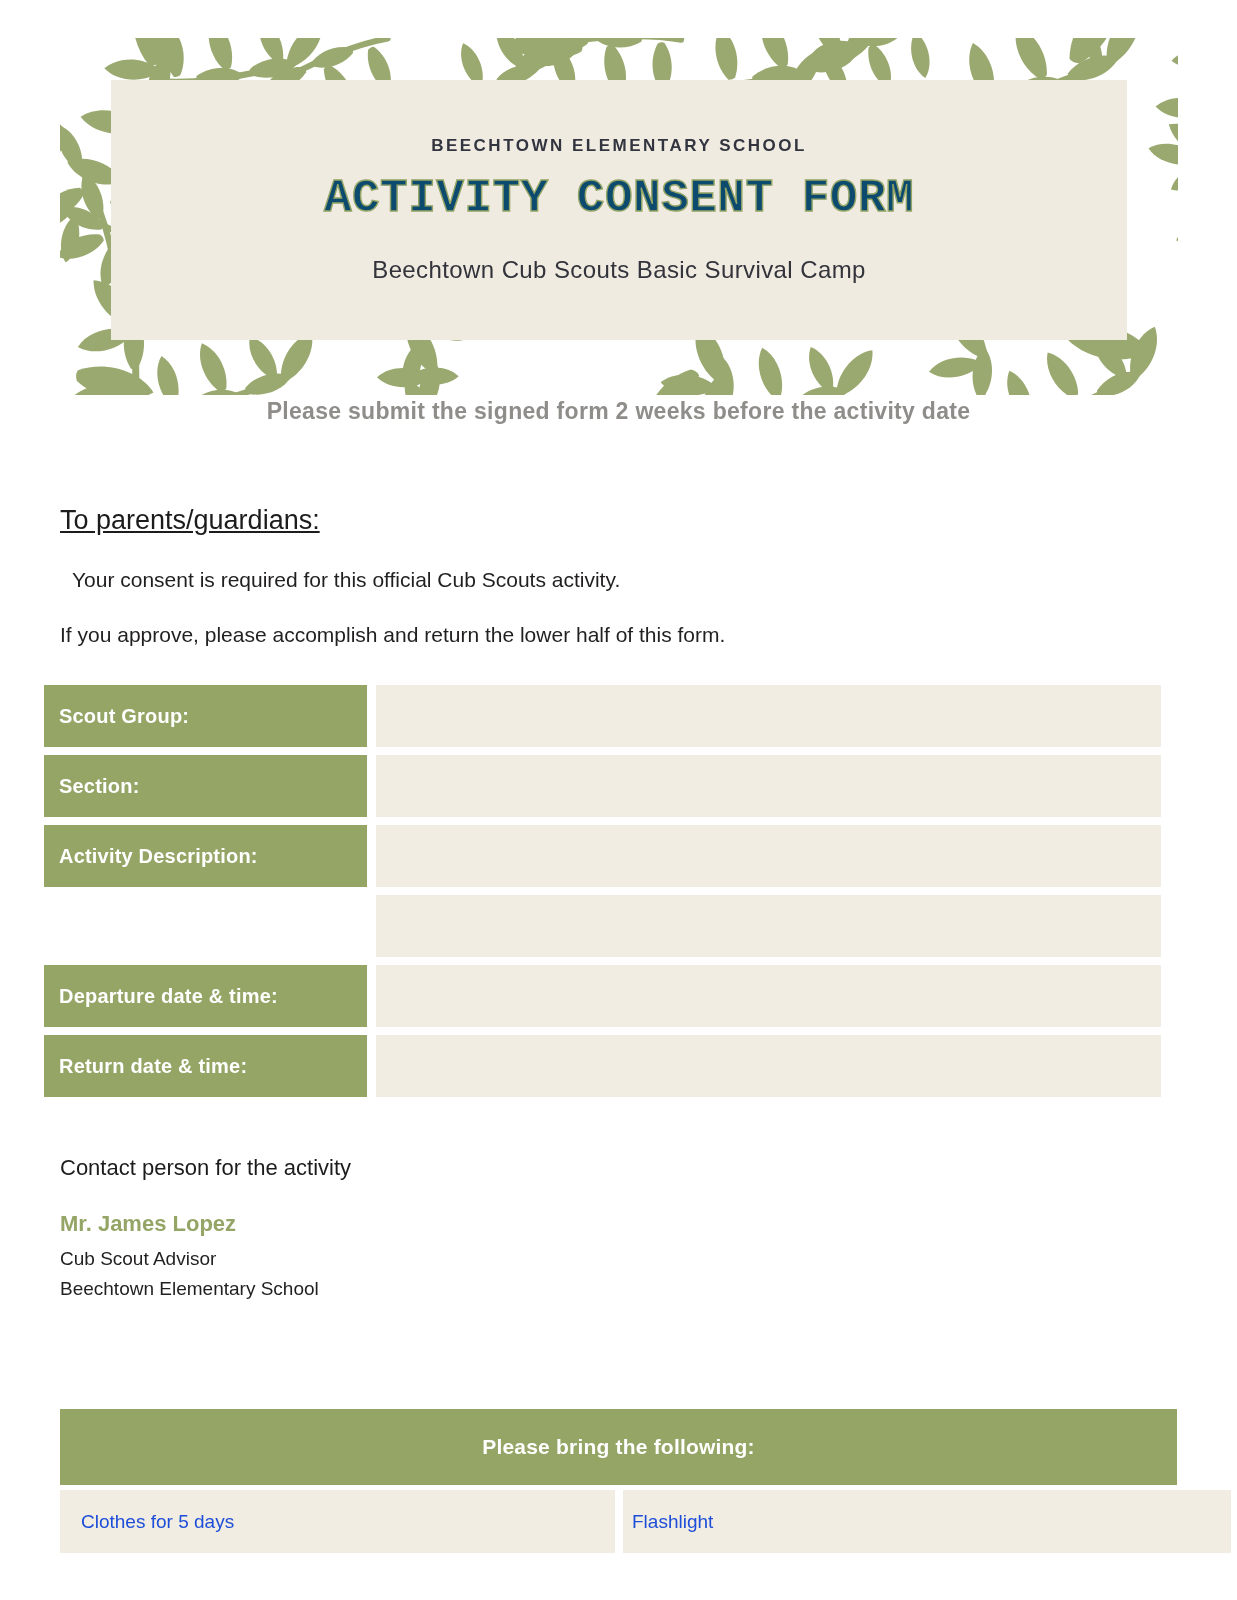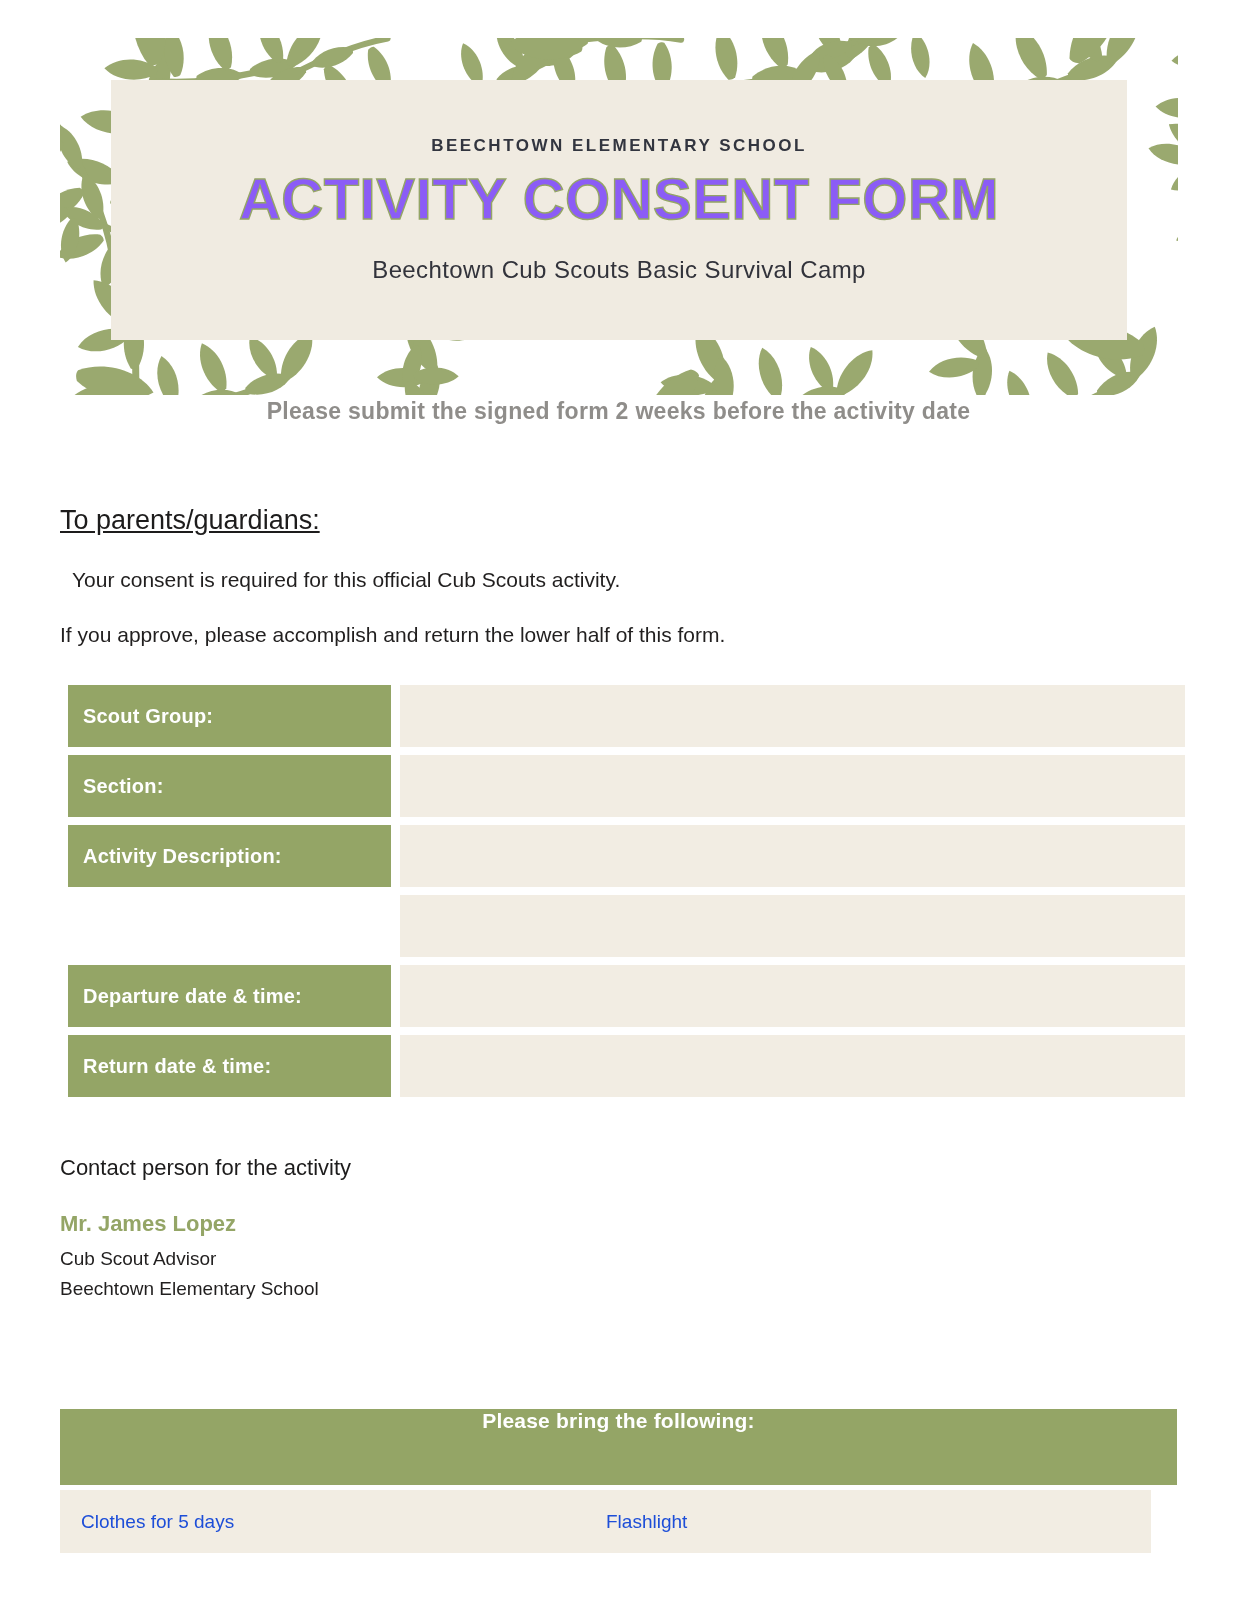--- a/index.html
+++ b/index.html
@@ -6,56 +6,56 @@
   body{font-family:"Liberation Sans", sans-serif;}
   .page{position:relative;width:1237px;height:1600px;background:#ffffff;overflow:hidden;margin:0 auto;}
 
   
   .band{position:absolute;left:60px;top:38px;width:1118px;height:357px;overflow:hidden;background:#ffffff;}
   .band svg{position:absolute;left:0;top:0;}
   .cream-box{position:absolute;left:51px;top:42px;width:1016px;height:260px;background:#f0ebe1;}
   .hdr-school{position:absolute;left:0;top:55px;width:100%;text-align:center;
     font-size:17px;font-weight:bold;letter-spacing:2.5px;color:#32353f;line-height:22px;}
   .hdr-title{position:absolute;left:0;top:82px;width:100%;text-align:center;white-space:nowrap;
-    font-family:Liberation Sans, sans-serif;font-weight:bold;font-size:58px;line-height:74px;
-    color:#8b5cf6;letter-spacing:0.5px;-webkit-text-stroke:1.4px #94a566;}
+    font-family:Liberation Mono, monospace;font-weight:bold;font-size:46px;line-height:74px;
+    color:#0c4a6e;letter-spacing:0.5px;-webkit-text-stroke:1.4px #94a566;}
   .hdr-sub{position:absolute;left:0;top:173px;width:100%;text-align:center;
     font-size:24px;line-height:34px;color:#32333b;letter-spacing:0.4px;font-weight:normal;}
 
   
   .note{position:absolute;left:0;top:398px;width:100%;text-align:center;
     font-size:23px;line-height:26px;font-weight:bold;color:#8f8d8a;letter-spacing:0.3px;}
 
   
   .intro-heading{position:absolute;left:60px;top:502px;font-size:27px;line-height:36px;color:#1d1c1c;text-decoration:underline;}
   .intro-line1{position:absolute;left:60px;top:565px;font-size:21px;line-height:30px;color:#211f1f;margin-left:12px;}
   .intro-line2{position:absolute;left:60px;top:620px;font-size:21px;line-height:30px;color:#211f1f;}
 
   
-  .form-row{position:absolute;left:68px;width:1074px;height:62px;}
+  .form-row{position:absolute;left:44px;width:1074px;height:62px;}
   .row-label{position:absolute;left:0;top:0;width:323px;height:62px;background:#94a566;
     display:flex;align-items:center;padding-left:15px;box-sizing:border-box;
     color:#ffffff;font-weight:bold;font-size:20px;letter-spacing:0.2px;}
   .row-value{position:absolute;left:332px;top:0;width:785px;height:62px;background:#f2ede3;}
 
   
   .contact-heading{position:absolute;left:60px;top:1153px;font-size:22px;line-height:30px;color:#1d1c1c;}
   .contact-name{position:absolute;left:60px;top:1209px;font-size:22px;line-height:30px;font-weight:bold;color:#94a566;}
   .contact-role{position:absolute;left:60px;top:1245px;font-size:19px;line-height:28px;color:#211f1f;}
   .contact-org{position:absolute;left:60px;top:1275px;font-size:19px;line-height:28px;color:#211f1f;}
 
   
   .bring-banner{position:absolute;left:60px;top:1409px;width:1117px;height:76px;background:#94a566;
-    display:flex;align-items:flex-start;justify-content:center;
+    display:flex;align-items:center;justify-content:center;
     color:#ffffff;font-weight:bold;font-size:21px;letter-spacing:0.2px;}
   .bring-item{position:absolute;top:1490px;height:63px;background:#f2ede3;
     display:flex;align-items:center;padding-left:21px;box-sizing:border-box;
     font-size:19px;color:#1d4ed8;}
   .bring-item.left{left:60px;width:555px;}
-  .bring-item.right{left:597px;width:554px;padding-left:9px;}
+  .bring-item.right{left:623px;width:608px;padding-left:9px;}
 
   .leaf-art{fill:#9aa96f;}
   .leaf-art .stem{fill:none;stroke:#9aa96f;stroke-width:7;stroke-linecap:round;}
 </style>
 </head>
 <body>
 
 <div class="page">
 
   <div class="band">

